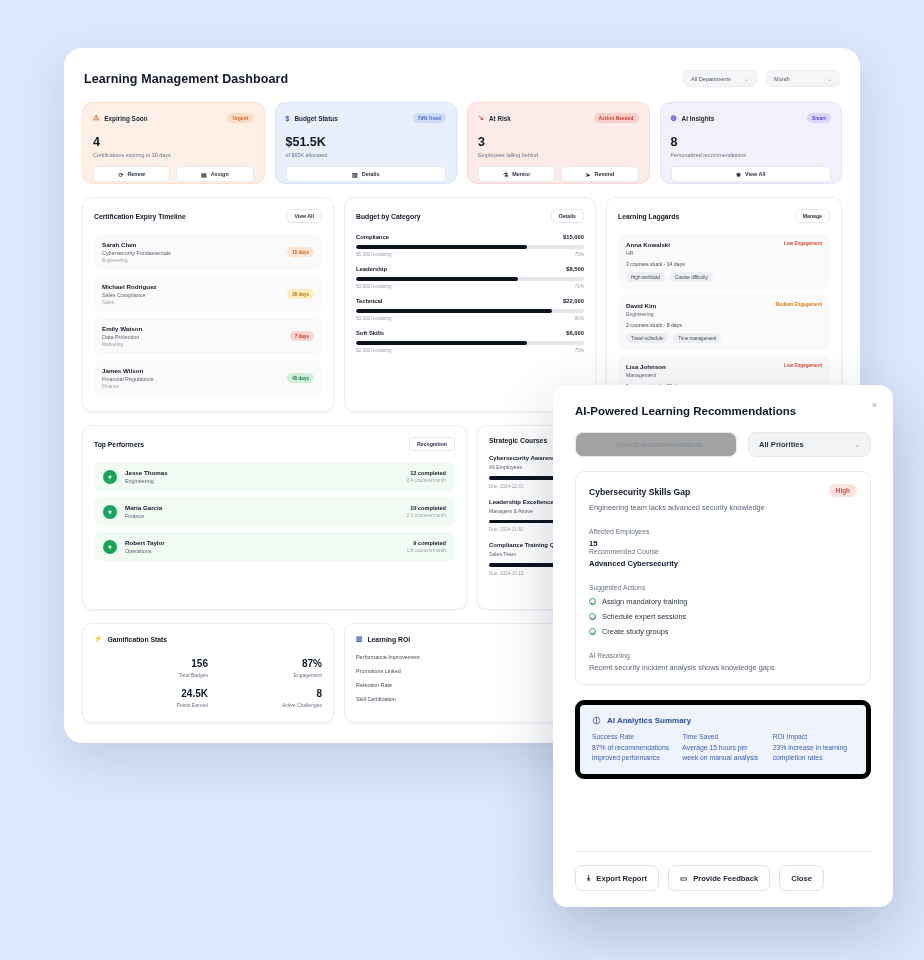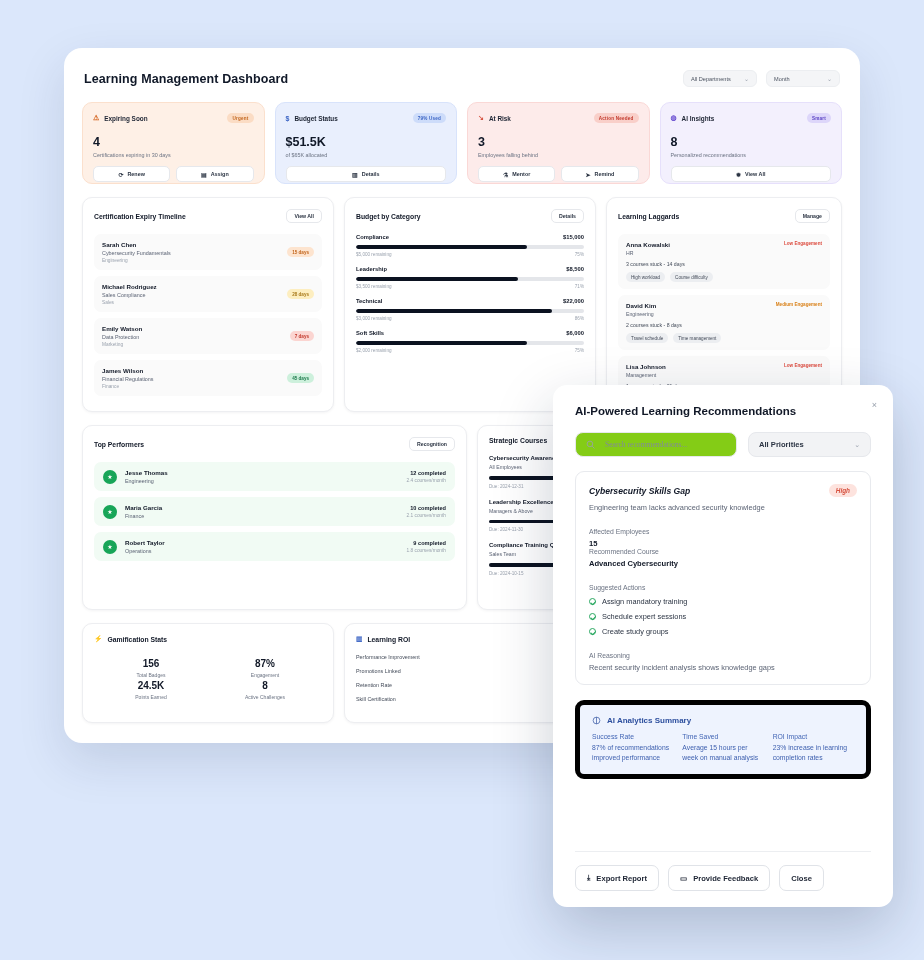--- a/index.html
+++ b/index.html
@@ -108,46 +108,46 @@
 
   .sc-item { margin-bottom: 10px; }
   .sc-n { font-size: 6px; font-weight: 700; color: #111827; white-space: nowrap; }
   .sc-a { font-size: 5.2px; color: #5b6374; margin-top: 3px; }
   .sc-bar { height: 3.5px; background: #e4e6ea; border-radius: 3px; margin-top: 6px; overflow: hidden; }
   .sc-fill { height: 100%; background: #0b1220; }
   .sc-due { font-size: 4.6px; color: #9aa2ae; margin-top: 4px; }
 
   
   .row4 { display: grid; grid-template-columns: 252px 1fr; gap: 10px; margin-top: 13px; }
-  .gm-grid { display: grid; grid-template-columns: 1fr 1fr; row-gap: 2px; text-align: center; padding-top: 4px; }
+  .gm-grid { display: grid; grid-template-columns: 1fr 1fr; row-gap: 10px; text-align: right; padding-top: 4px; }
   .gm-v { font-size: 10px; font-weight: 700; color: #111827; }
   .gm-l { font-size: 5px; color: #6b7383; margin-top: 3px; }
   .roi-item { font-size: 5.4px; color: #434b59; margin-bottom: 8px; }
 
   
   .modal {
     position: absolute; left: 553px; top: 385px;
     width: 340px; height: 522px;
     background: #fff; border-radius: 14px;
     box-shadow: 0 22px 60px rgba(20,32,64,.22);
     padding: 20px 22px 0 22px;
     display: flex; flex-direction: column;
   }
   .m-close { position: absolute; right: 16px; top: 16px; font-size: 9px; color: #98a0ac; line-height: 1; }
   .m-title { font-size: 11.5px; font-weight: 700; color: #111827; }
   .m-sub { font-size: 7.4px; color: #6b7383; margin-top: 6px; line-height: 1.45; }
   .m-controls { display: flex; gap: 11px; margin-top: 15px; }
-  .m-search { flex: 1; display: flex; align-items: center; gap: 10px; background: #84cc16; border: 1px solid #e6e8ec; border-radius: 8px; padding: 7px 10px; font-family: Liberation Serif, serif; }
+  .m-search { flex: 1; display: flex; align-items: center; gap: 20px; background: #a3a3a3; border: 1px solid #e6e8ec; border-radius: 8px; padding: 7px 10px; }
   .m-search input { border: 0; outline: 0; background: transparent; font-family: inherit; font-size: 7.6px; color: #454d5b; width: 100%; }
   .m-search input::placeholder { color: #828b98; }
   .m-prio { width: 123px; display: flex; align-items: center; justify-content: space-between; background: #f2f3f5; border: 1px solid #e6e8ec; border-radius: 8px; padding: 7px 10px; font-size: 7.6px; font-weight: 600; color: #2b3443; }
   .m-prio .cv { font-size: 7px; color: #9aa2ae; font-weight: 400; }
 
   .rec { border: 1px solid #e8eaee; border-radius: 9px; padding: 12px 13px; margin-top: 14px; }
-  .rec-top { display: flex; align-items: center; justify-content: space-between; font-style: italic; }
+  .rec-top { display: flex; align-items: flex-end; justify-content: space-between; }
   .rec-t { font-size: 8.6px; font-weight: 700; color: #111827; }
   .rec-p { font-size: 6.4px; font-weight: 700; color: #d6513f; background: #fde3de; border-radius: 8px; padding: 3px 7px; }
   .rec-d { font-size: 7.4px; color: #5b6374; margin-top: 6px; }
   .rec-grid { display: grid; grid-template-columns: 1fr; margin-top: 16px; }
   .rec-k { font-size: 6.8px; color: #6b7383; }
   .rec-v { font-size: 7.6px; font-weight: 700; color: #111827; margin-top: 4px; }
   .rec-sec { margin-top: 16px; }
   .rec-act { display: flex; align-items: center; gap: 6px; font-size: 7.4px; color: #2b3443; margin-top: 6px; }
   .ck { width: 7px; height: 7px; border: 1px solid #2aa861; border-radius: 50%; display: inline-block; position: relative; flex: none; }
   .ck::after { content: ""; position: absolute; left: 1.7px; top: 1px; width: 2px; height: 3.6px; border: solid #2aa861; border-width: 0 1px 1px 0; transform: rotate(42deg); }

